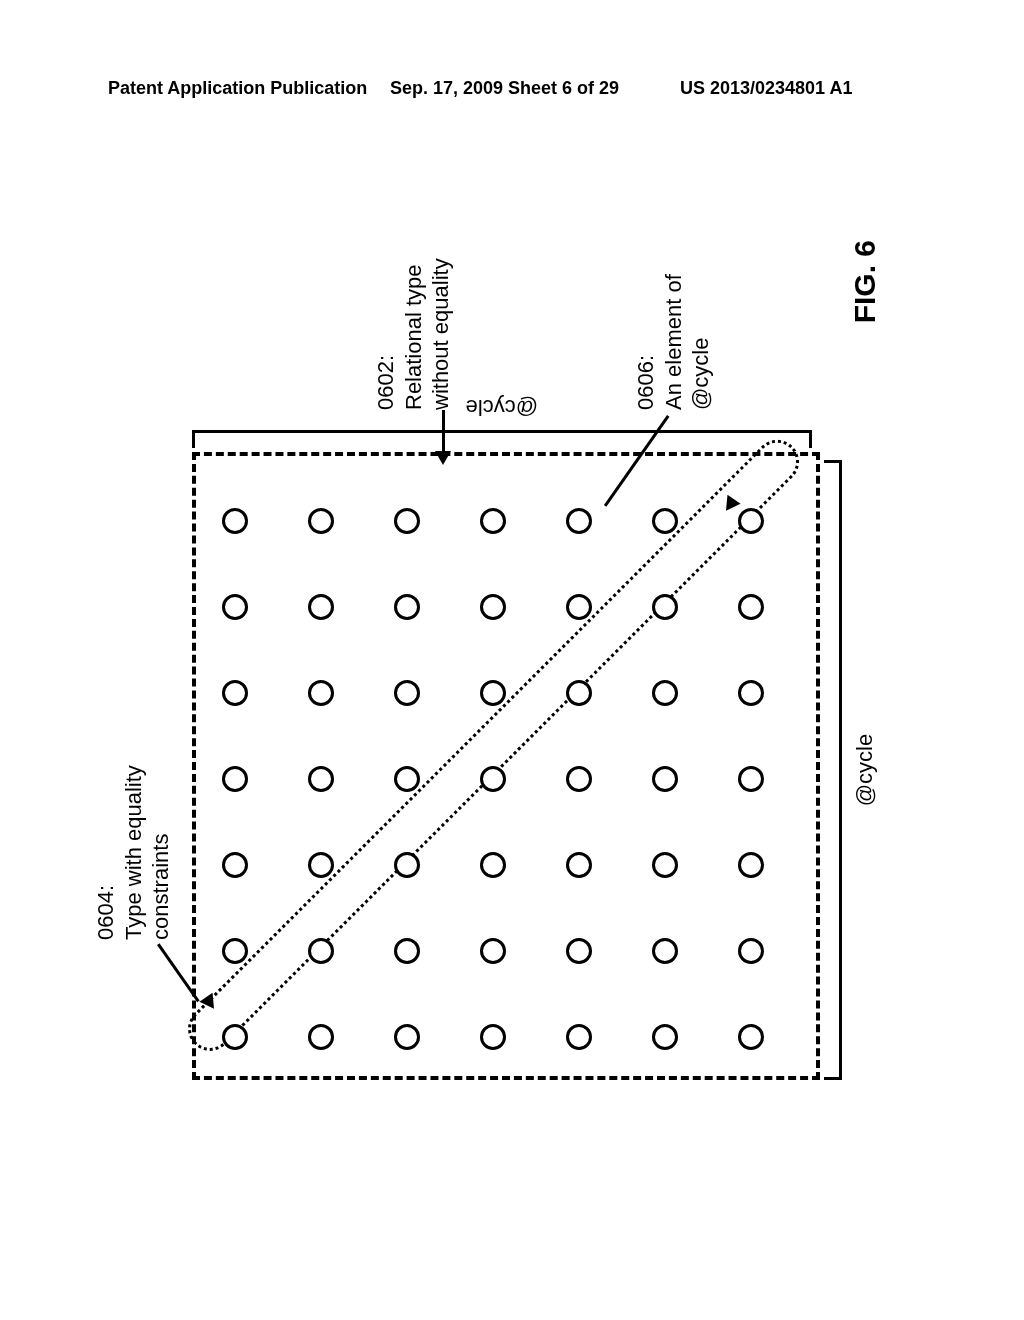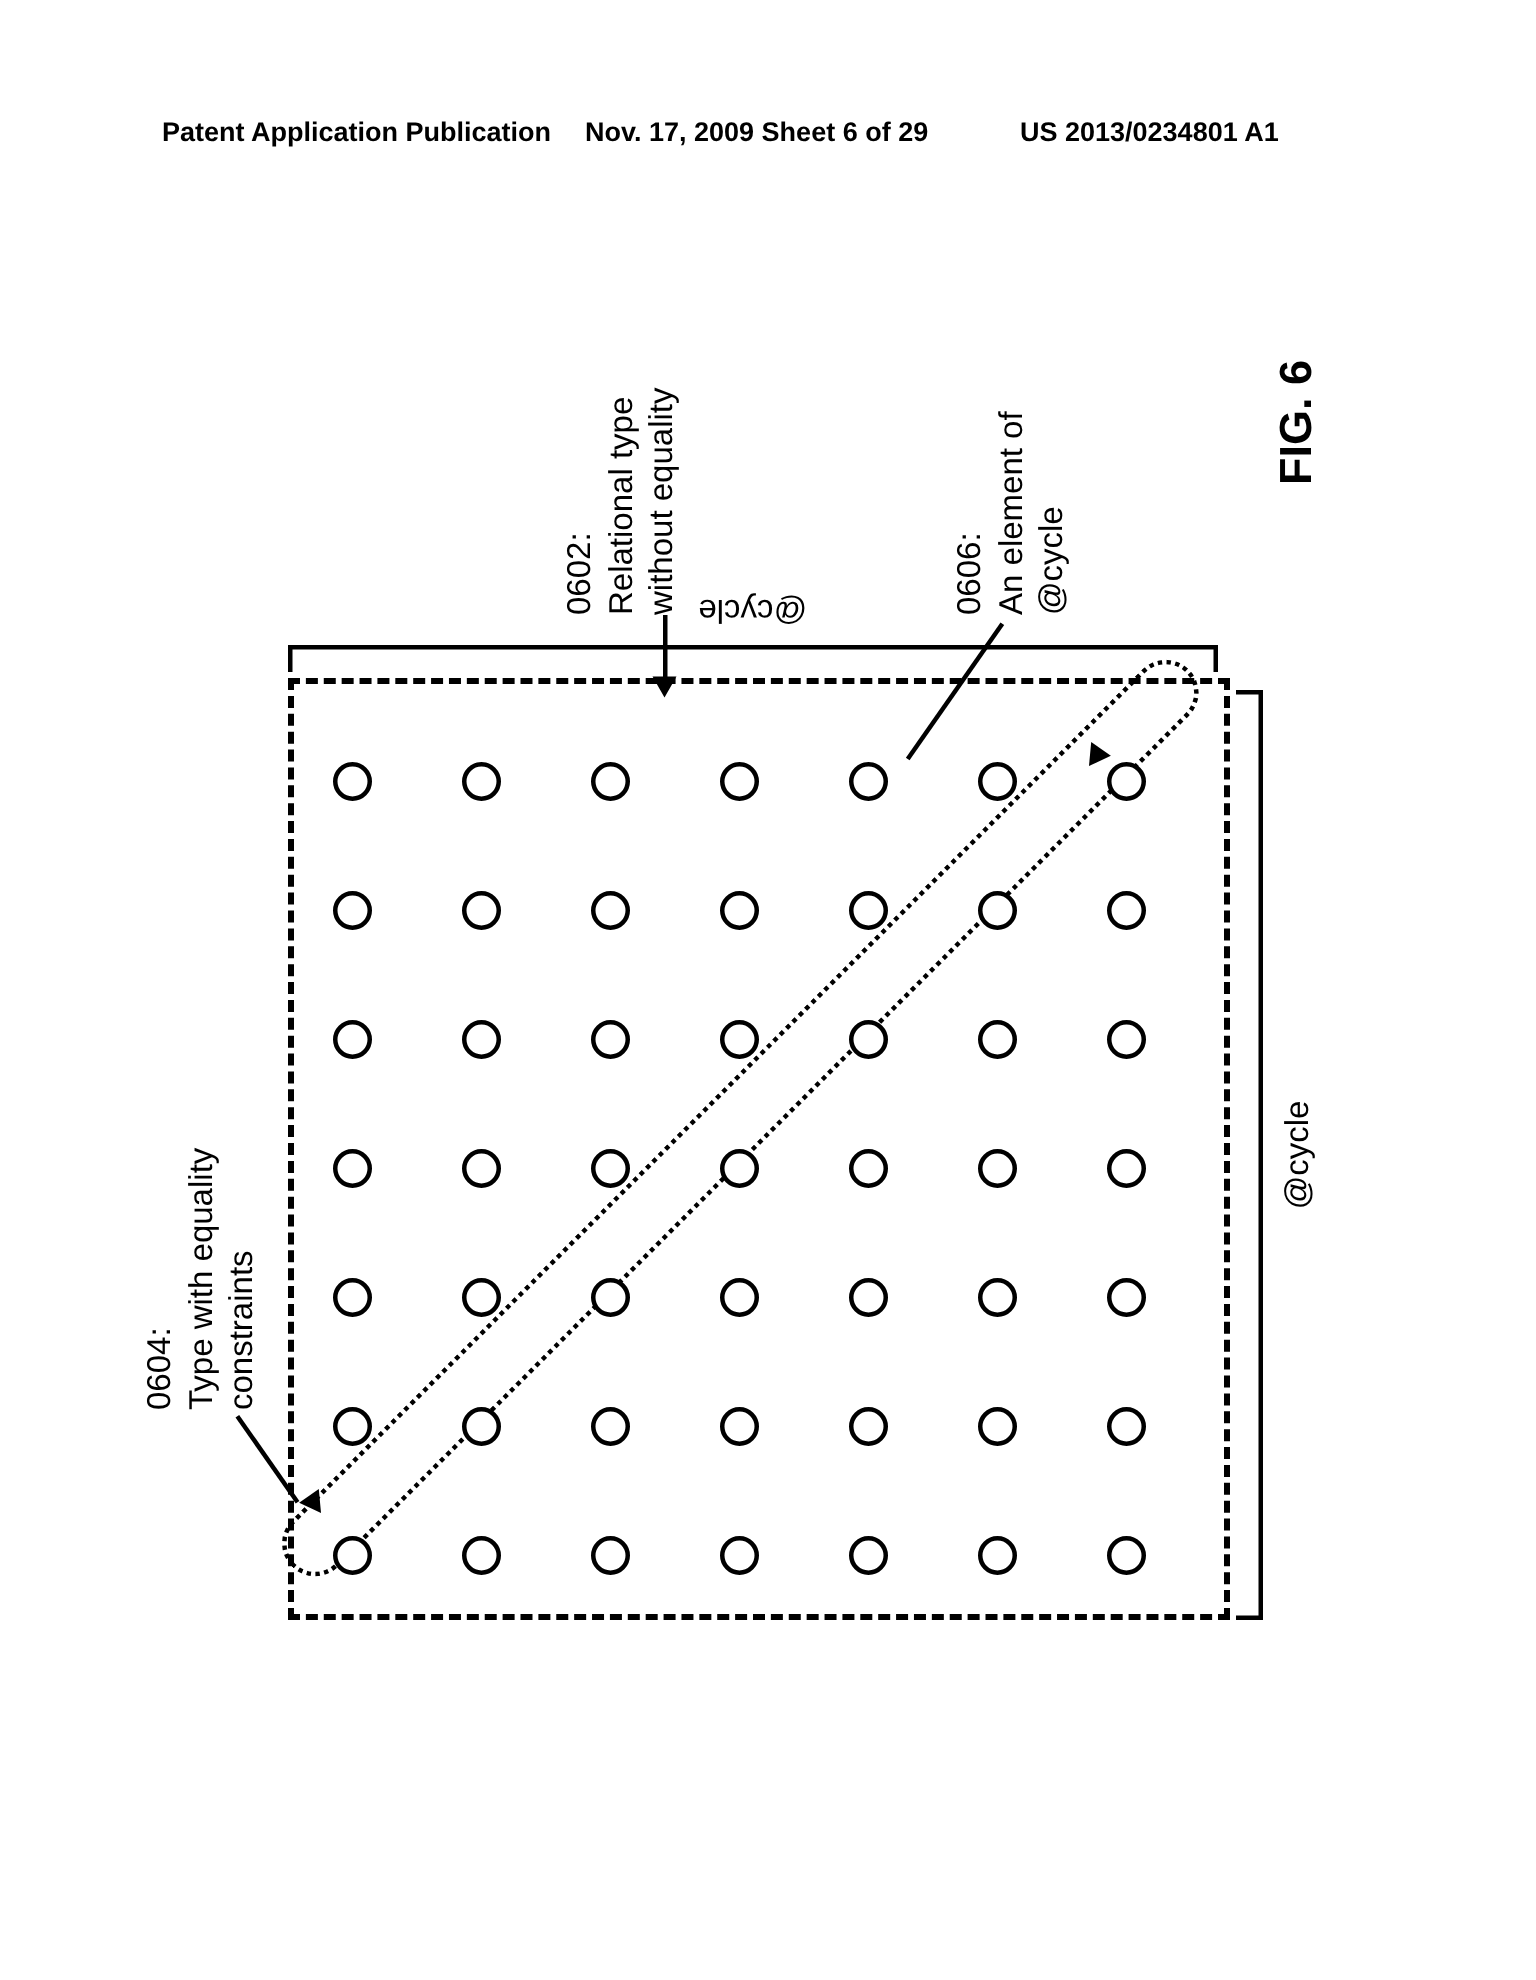--- a/index.html
+++ b/index.html
@@ -145,21 +145,21 @@
     font-size: 30px;
     font-weight: bold;
   }
 </style>
 </head>
 <body>
 
 <div class="page">
   <div class="header">
     <span class="header-left">Patent Application Publication</span>
-    <span class="header-center">Nov. 17, 2009  Sheet 6 of 29</span>
+    <span class="header-center">Sep. 17, 2009  Sheet 6 of 29</span>
     <span class="header-right">US 2013/0234801 A1</span>
   </div>
 
   <div class="figure-area">
     <div class="fig-inner">
 
       <div class="grid-box">
 
         <div class="diag-pill" style="left:16px; top:14px; width:44px; height:846px;
                     transform-origin: top left; transform: rotate(-45deg) translateY(0);">

